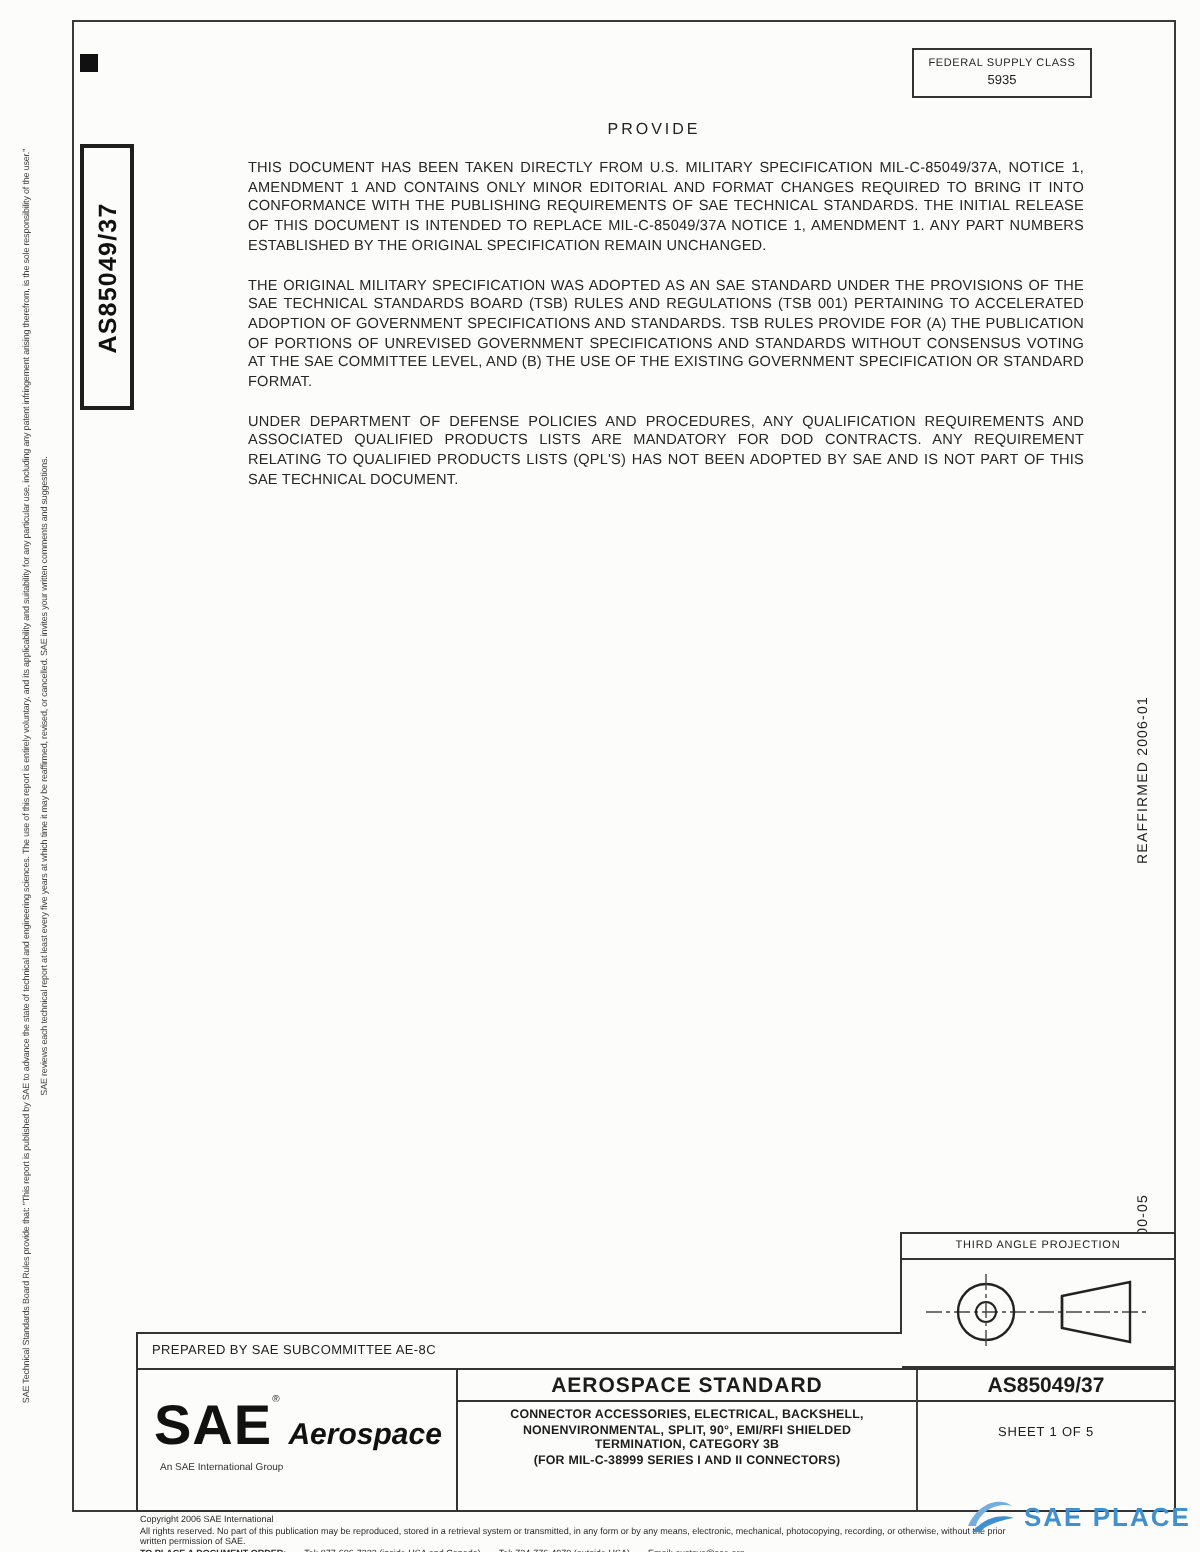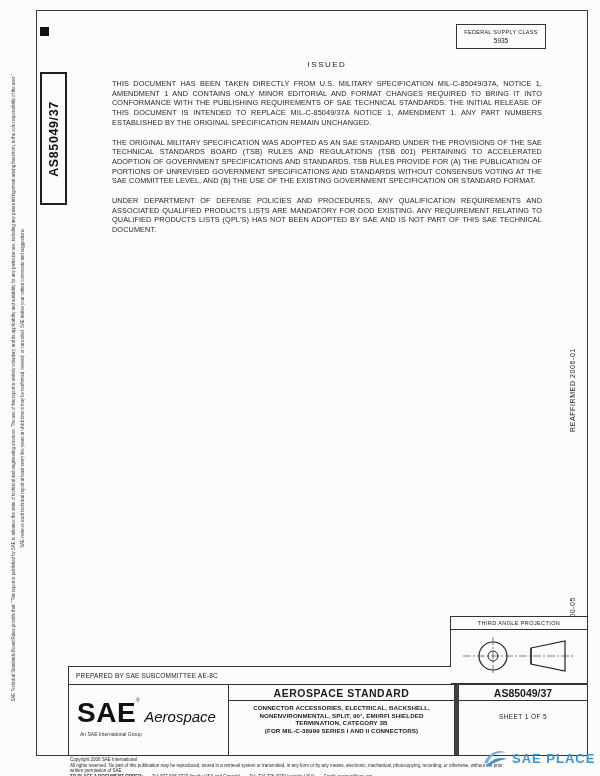--- a/index.html
+++ b/index.html
@@ -20,37 +20,37 @@
 
   .fsc-box { position: absolute; left: 456px; top: 24px; width: 90px; height: 25px; border: 1px solid #333; text-align: center; }
   .fsc1 { font-size: 5.5px; margin-top: 4px; letter-spacing: 0.3px; }
   .fsc2 { font-size: 6.5px; margin-top: 2px; }
 
   .as-box { position: absolute; left: 40px; top: 72px; width: 27px; height: 133px; border: 2px solid #1e1e1e; background: #fcfcfa; }
   .as-text { font-size: 12.5px; font-weight: bold; letter-spacing: 0.6px; color: #111; }
 
   .notice-title { position: absolute; left: 112px; top: 60px; width: 430px; text-align: center; font-size: 8px; letter-spacing: 1.5px; color: #222; }
   .paragraphs { position: absolute; left: 112px; top: 79px; width: 430px; font-size: 7.3px; line-height: 9.7px; text-align: justify; color: #262626; letter-spacing: 0.1px; }
-  .paragraphs p { margin: 0 0 10px 0; }
+  .paragraphs p { margin: 0 0 10px 12px; }
 
   .vlabel { font-size: 7px; letter-spacing: 0.6px; color: #222; }
 
   .projection-box { position: absolute; left: 450px; top: 616px; width: 138px; height: 68px; border: 1px solid #333; background: #fcfcfa; }
   .projection-title { height: 13px; line-height: 13px; border-bottom: 1px solid #333; font-size: 5.5px; text-align: center; letter-spacing: 0.4px; }
 
   .prepared-row { position: absolute; left: 68px; top: 666px; width: 383px; height: 19px; border: 1px solid #333; border-right: none; font-size: 6.5px; line-height: 17px; padding-left: 7px; letter-spacing: 0.2px; color: #222; background: #fcfcfa; }
 
   .footer-table { position: absolute; left: 68px; top: 684px; width: 520px; height: 72px; border: 1px solid #333; display: flex; background: #fcfcfa; }
   .cell-logo { width: 160px; border-right: 1px solid #333; padding: 12px 6px 0 8px; }
   .logo-line { white-space: nowrap; }
   .logo-sae { font-size: 28px; font-weight: 800; letter-spacing: 0.5px; color: #111; }
   .logo-reg { font-size: 5px; vertical-align: top; }
-  .logo-aero { font-size: 15px; font-weight: 400; font-style: italic; color: #111; }
+  .logo-aero { font-size: 15px; font-weight: 700; font-style: italic; color: #111; }
   .logo-tag { font-size: 5px; margin-top: 2px; margin-left: 3px; color: #333; }
-  .cell-title { flex: 1; border-right: 5px solid #404040; text-align: center; }
+  .cell-title { flex: 1; border-right: 1px solid #404040; text-align: center; }
   .std-type { height: 16px; line-height: 16px; font-size: 10.5px; font-weight: bold; letter-spacing: 0.5px; border-bottom: 1px solid #333; }
   .std-title { padding-top: 3px; font-size: 6.2px; font-weight: 600; line-height: 7.6px; letter-spacing: 0.1px; }
   .cell-doc { width: 128px; text-align: center; }
   .doc-num { height: 16px; line-height: 16px; font-size: 10.5px; font-weight: bold; border-bottom: 1px solid #333; }
   .doc-sheet { margin-top: 12px; font-size: 6.5px; letter-spacing: 0.4px; }
 
   .legal { position: absolute; left: 70px; top: 757px; width: 445px; font-size: 4.5px; line-height: 5px; color: #2a2a2a; }
   .legal .bold { font-weight: bold; }
   .l-rights { margin-top: 0.5px; }
   .l-order { display: flex; gap: 9px; margin-top: 1px; white-space: nowrap; }
@@ -77,25 +77,25 @@
     <div class="fsc1">FEDERAL SUPPLY CLASS</div>
     <div class="fsc2">5935</div>
   </div>
 
   <div class="as-box">
     <div class="vanchor" style="left:11.5px; top:64.5px;">
       <span class="vtext as-text">AS85049/37</span>
     </div>
   </div>
 
-  <div class="notice-title">ISSUED</div>
+  <div class="notice-title">PROVIDE</div>
   <div class="paragraphs">
     <p>THIS DOCUMENT HAS BEEN TAKEN DIRECTLY FROM U.S. MILITARY SPECIFICATION MIL-C-85049/37A, NOTICE 1, AMENDMENT 1 AND CONTAINS ONLY MINOR EDITORIAL AND FORMAT CHANGES REQUIRED TO BRING IT INTO CONFORMANCE WITH THE PUBLISHING REQUIREMENTS OF SAE TECHNICAL STANDARDS. THE INITIAL RELEASE OF THIS DOCUMENT IS INTENDED TO REPLACE MIL-C-85049/37A NOTICE 1, AMENDMENT 1. ANY PART NUMBERS ESTABLISHED BY THE ORIGINAL SPECIFICATION REMAIN UNCHANGED.</p>
     <p>THE ORIGINAL MILITARY SPECIFICATION WAS ADOPTED AS AN SAE STANDARD UNDER THE PROVISIONS OF THE SAE TECHNICAL STANDARDS BOARD (TSB) RULES AND REGULATIONS (TSB 001) PERTAINING TO ACCELERATED ADOPTION OF GOVERNMENT SPECIFICATIONS AND STANDARDS. TSB RULES PROVIDE FOR (A) THE PUBLICATION OF PORTIONS OF UNREVISED GOVERNMENT SPECIFICATIONS AND STANDARDS WITHOUT CONSENSUS VOTING AT THE SAE COMMITTEE LEVEL, AND (B) THE USE OF THE EXISTING GOVERNMENT SPECIFICATION OR STANDARD FORMAT.</p>
-    <p>UNDER DEPARTMENT OF DEFENSE POLICIES AND PROCEDURES, ANY QUALIFICATION REQUIREMENTS AND ASSOCIATED QUALIFIED PRODUCTS LISTS ARE MANDATORY FOR DOD EXISTING. ANY REQUIREMENT RELATING TO QUALIFIED PRODUCTS LISTS (QPL'S) HAS NOT BEEN ADOPTED BY SAE AND IS NOT PART OF THIS SAE TECHNICAL DOCUMENT.</p>
+    <p>UNDER DEPARTMENT OF DEFENSE POLICIES AND PROCEDURES, ANY QUALIFICATION REQUIREMENTS AND ASSOCIATED QUALIFIED PRODUCTS LISTS ARE MANDATORY FOR DOD CONTRACTS. ANY REQUIREMENT RELATING TO QUALIFIED PRODUCTS LISTS (QPL'S) HAS NOT BEEN ADOPTED BY SAE AND IS NOT PART OF THIS SAE TECHNICAL DOCUMENT.</p>
   </div>
 
   <div class="vanchor" style="left:572px; top:390px;">
     <span class="vtext vlabel">REAFFIRMED 2006-01</span>
   </div>
   <div class="vanchor" style="left:572px; top:628px;">
     <span class="vtext vlabel">ISSUED 2000-05</span>
   </div>
 
   <div class="projection-box">

